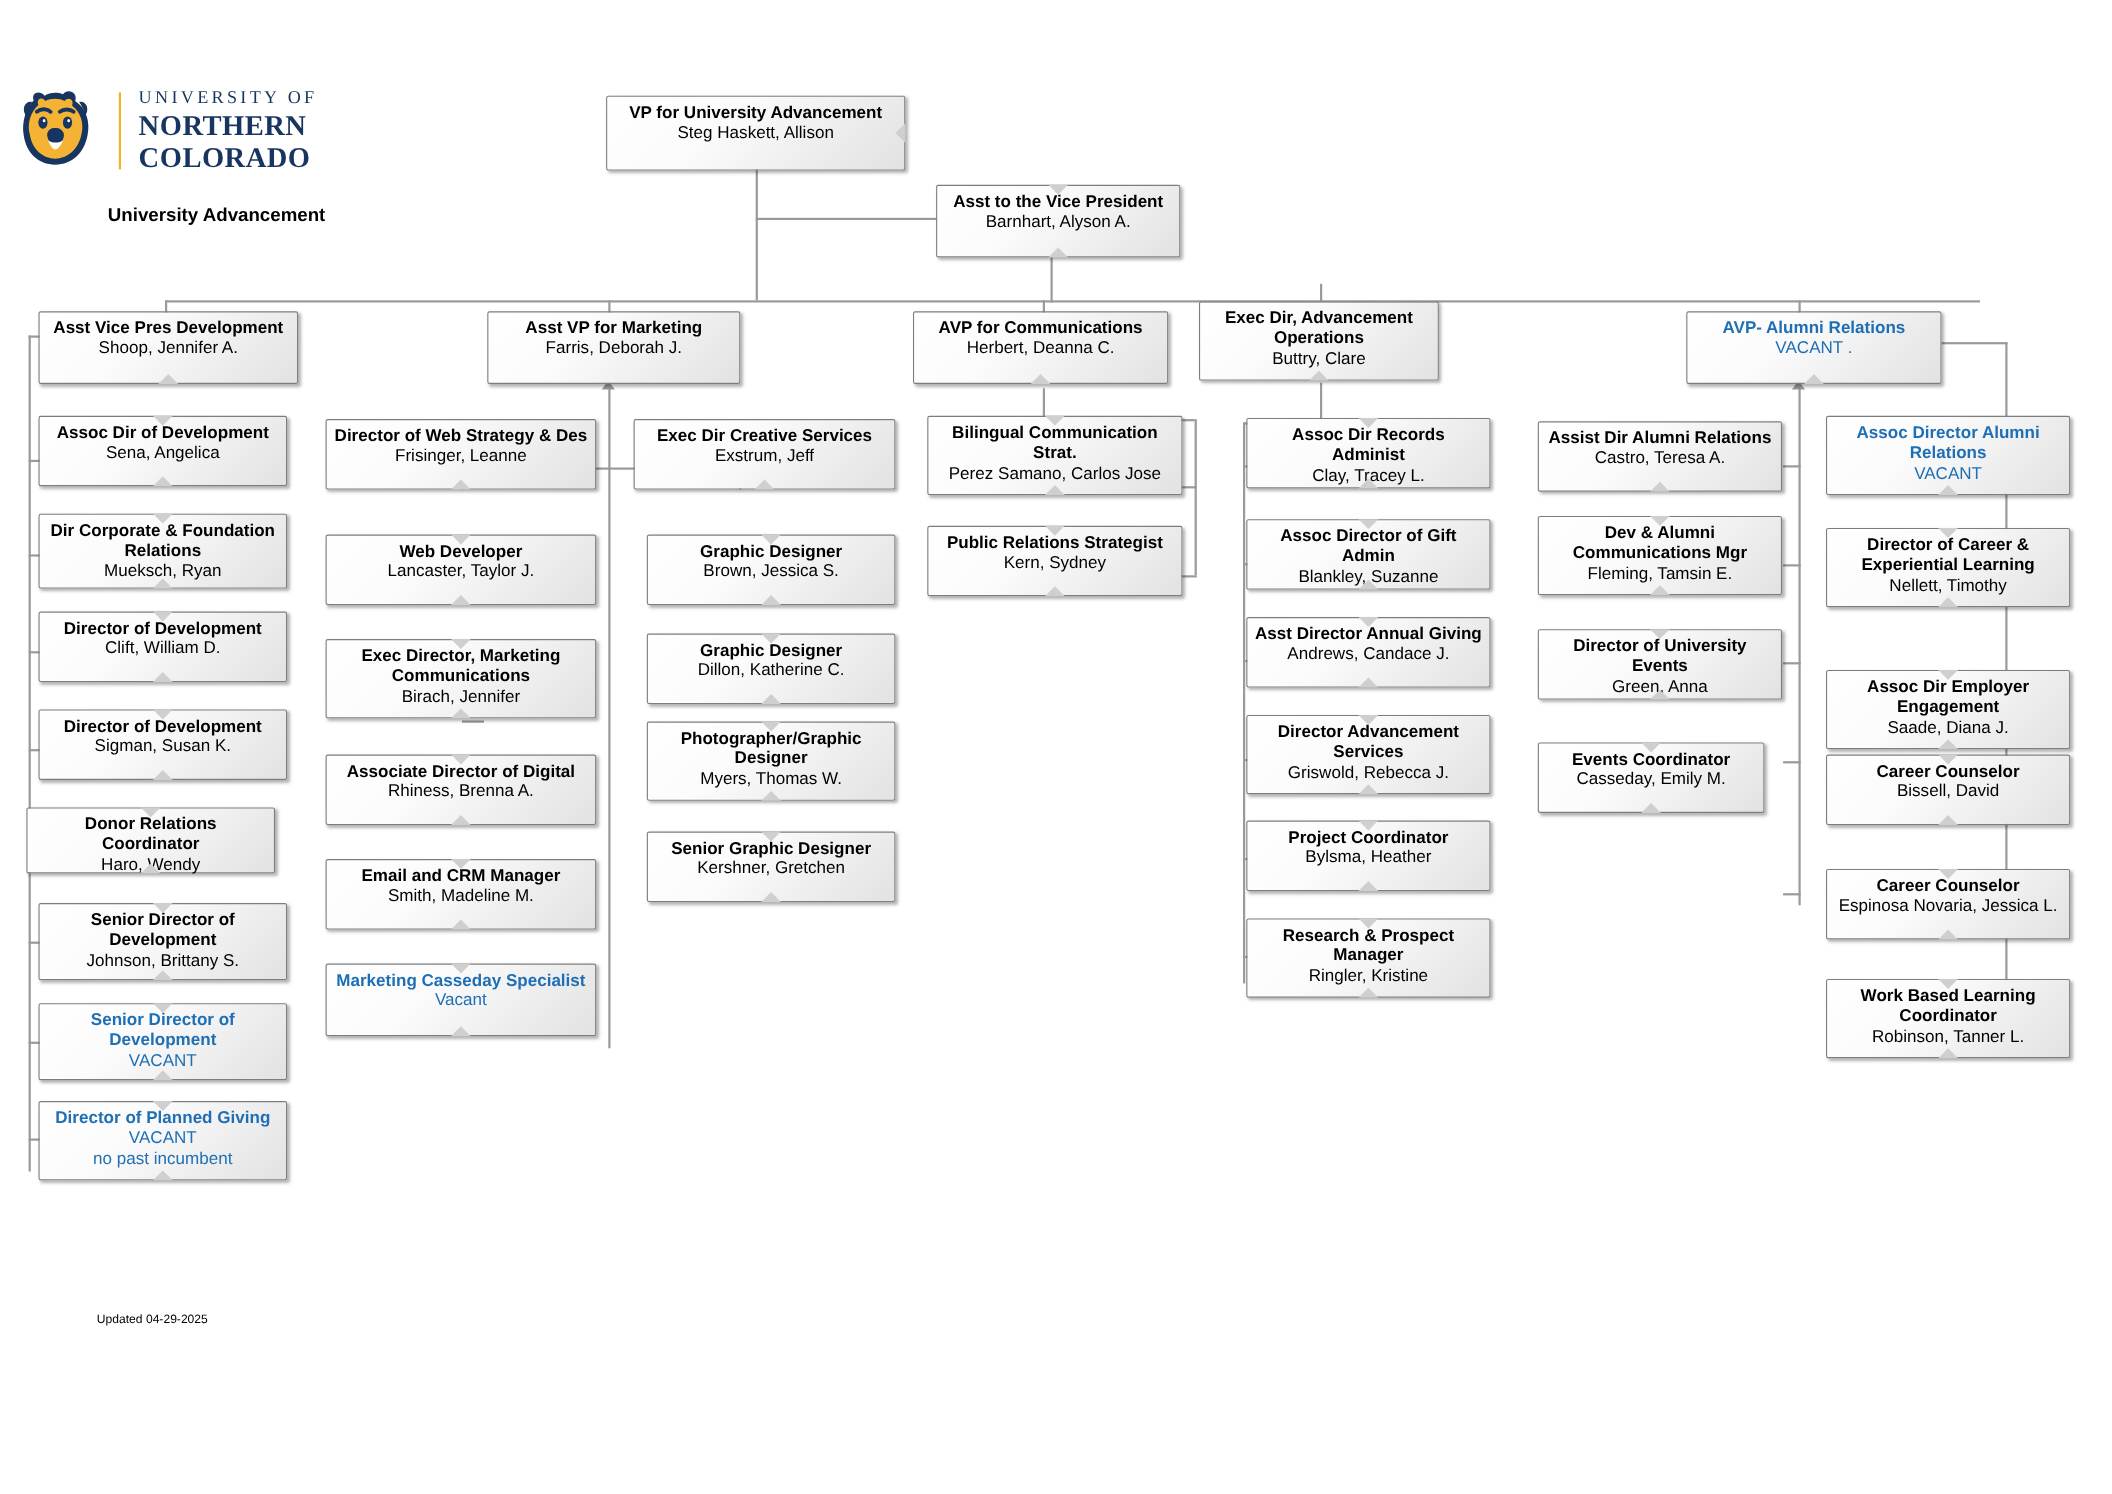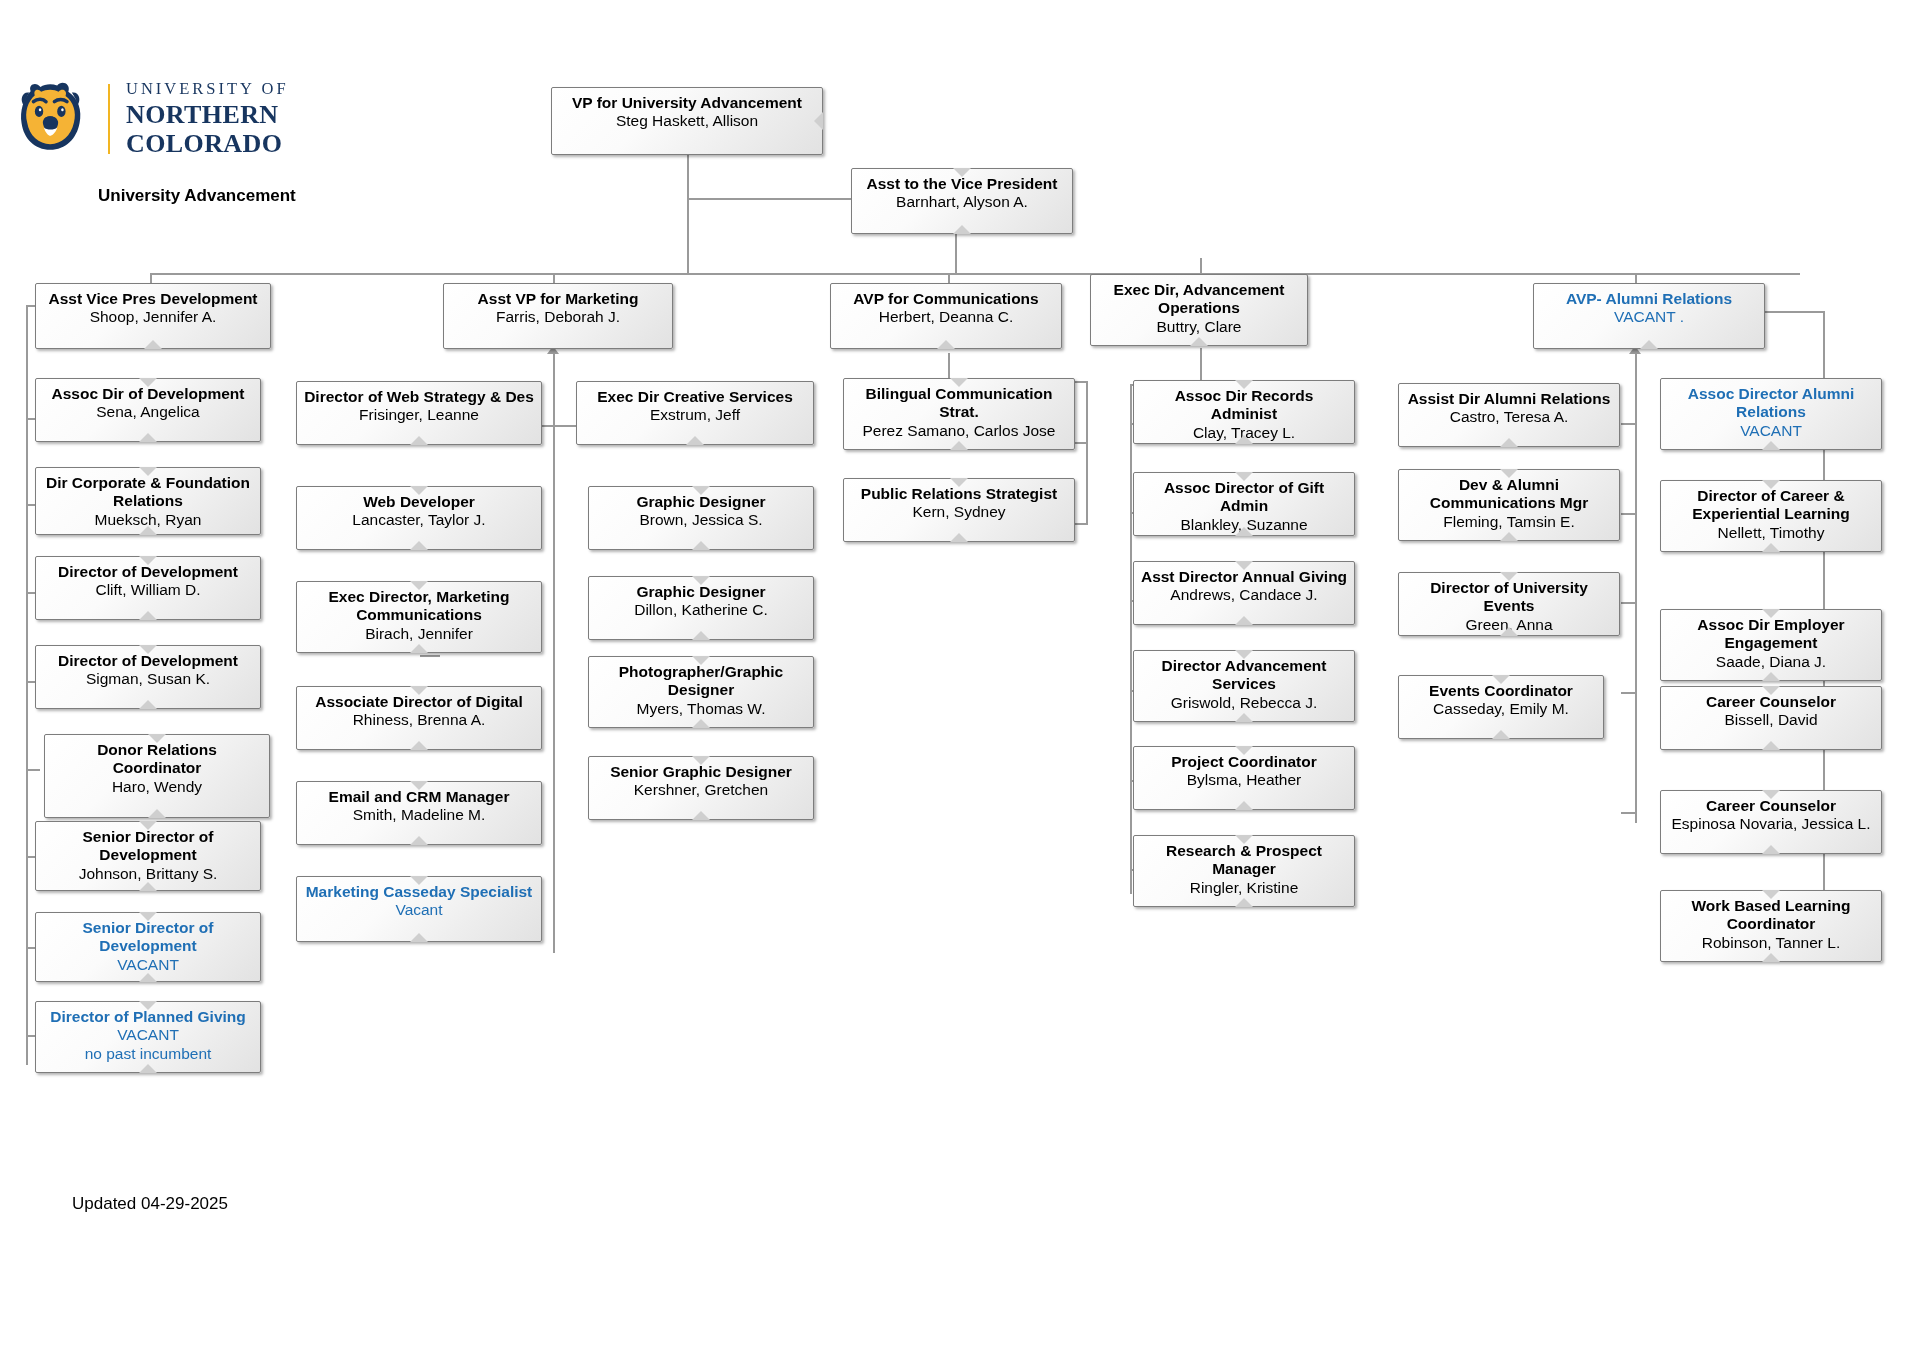--- a/index.html
+++ b/index.html
@@ -68,23 +68,23 @@
     position: absolute;
     left: 98px;
     top: 186px;
     font-size: 17px;
     font-weight: bold;
     color: #000;
     white-space: nowrap;
   }
   .footer-updated {
     position: absolute;
-    left: 72px;
+    left: 88px;
     top: 1194px;
-    font-size: 17px;
+    font-size: 11px;
     color: #000;
     white-space: nowrap;
   }
 
   
   .conn {
     position: absolute;
     background: #9a9a9a;
   }
   .conn.h { height: 2px; }
@@ -300,21 +300,21 @@
     <div class="name">Clift, William D.</div>
     <div class="notch-top"></div>
     <div class="notch-bottom"></div>
   </div>
   <div class="node" style="left:35px; top:645px; width:226px; height:64px;">
     <div class="title">Director of Development</div>
     <div class="name">Sigman, Susan K.</div>
     <div class="notch-top"></div>
     <div class="notch-bottom"></div>
   </div>
-  <div class="node" style="left:44px; top:734px; width:226px; height:84px;">
+  <div class="node" style="left:24px; top:734px; width:226px; height:60px;">
     <div class="title">Donor Relations Coordinator</div>
     <div class="name">Haro, Wendy</div>
     <div class="notch-top"></div>
     <div class="notch-bottom"></div>
   </div>
   <div class="node" style="left:35px; top:821px; width:226px; height:70px;">
     <div class="title">Senior Director of
 Development</div>
     <div class="name">Johnson, Brittany S.</div>
     <div class="notch-top"></div>

